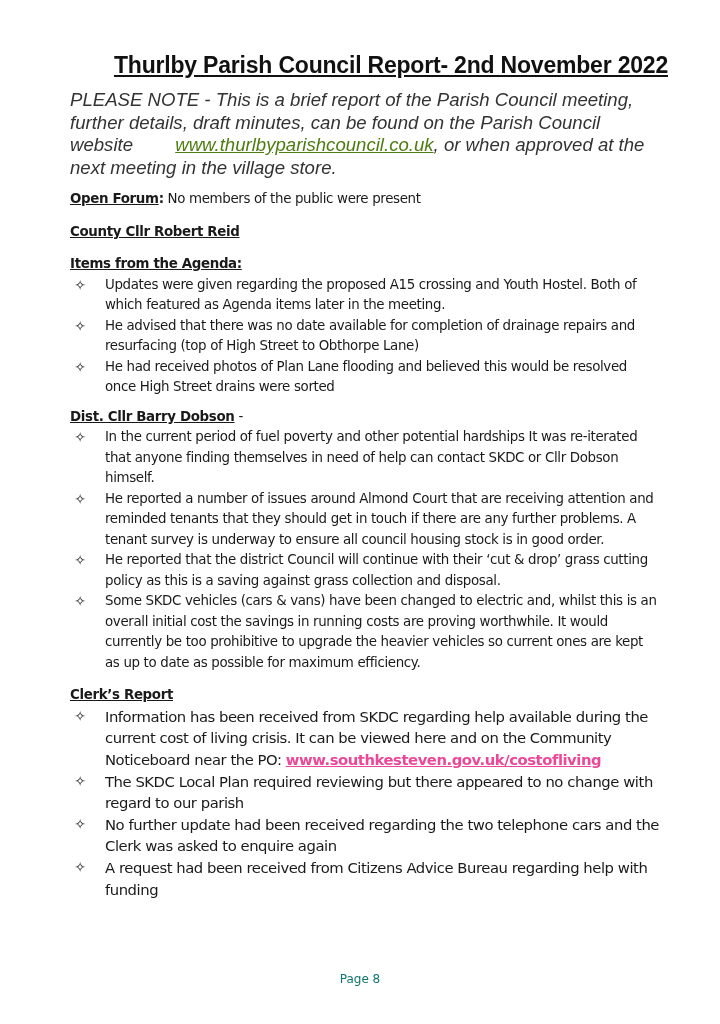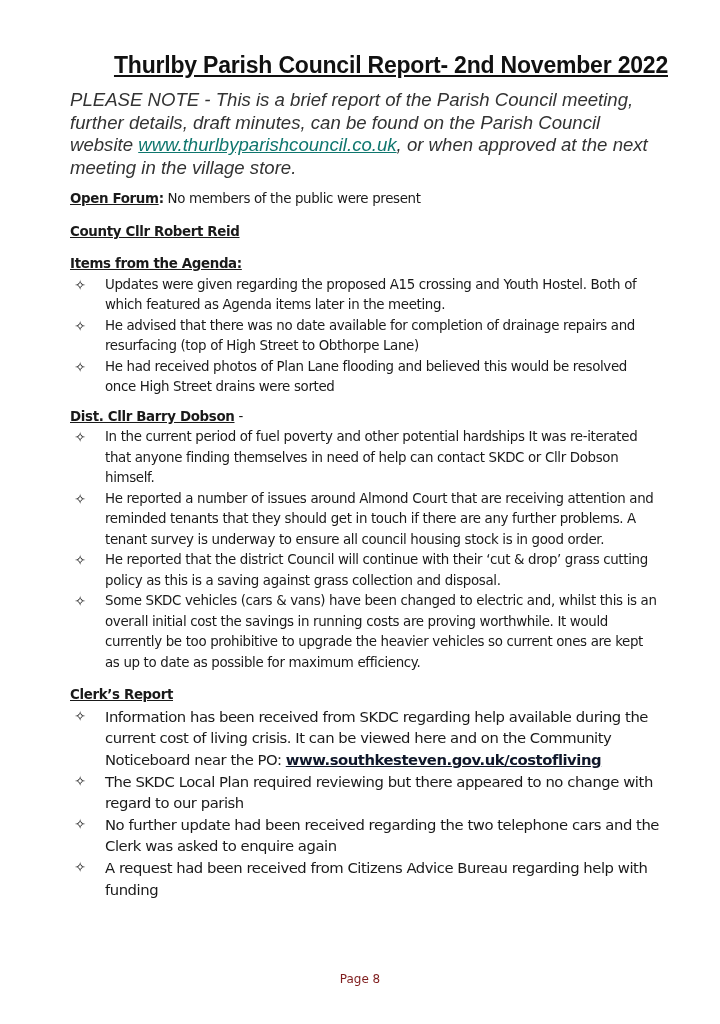--- a/index.html
+++ b/index.html
@@ -1,29 +1,29 @@
 <!DOCTYPE html>
 <html><head>
 <meta charset="utf-8">
 <style>
   html, body { margin: 0; padding: 0; background: #ffffff; }
   body { width: 720px; height: 1024px; position: relative; overflow: hidden; color: #1a1a1a; }
   .page { position: absolute; left: 70px; top: 52px; width: 590px; }
   .title { font-family: "Liberation Sans", sans-serif; font-weight: bold; font-size: 23px; text-decoration: underline; text-align: right; margin: 0 0 10px -8px; width: 606px; letter-spacing: -0.2px; color: #111; }
   .note { font-family: "Liberation Sans", sans-serif; font-style: italic; font-size: 18.6px; line-height: 22.6px; color: #333; margin: 0 0 10px 0; }
-  .note a { color: #0f766e; text-decoration: underline; }
+  .note a { color: #4d7c0f; text-decoration: underline; margin-left: 37px; }
   .body-text { font-family: "DejaVu Sans", sans-serif; font-size: 13.4px; line-height: 20.5px; letter-spacing: -0.35px; }
   .para { margin: 0 0 9px 0; }
   .hdr { font-weight: bold; text-decoration: underline; margin-top: 12px; }
   ul.diamonds { list-style: none; margin: 0 0 9px 0; padding: 0; }
   ul.diamonds li { position: relative; padding-left: 35px; }
   .diamond { position: absolute; left: 0; top: 0; font-size: 14px; width: 20px; text-align: center; color: #222; }
   .clerk { font-size: 14.8px; line-height: 21.6px; letter-spacing: -0.45px; }
-  .clerk a { color: #0f172a; font-weight: bold; text-decoration: underline; }
-  .footer { position: absolute; top: 972px; left: 0; width: 720px; text-align: center; font-family: "DejaVu Sans", sans-serif; font-size: 12px; color: #7f1d1d; }
+  .clerk a { color: #ec4899; font-weight: bold; text-decoration: underline; }
+  .footer { position: absolute; top: 972px; left: 0; width: 720px; text-align: center; font-family: "DejaVu Sans", sans-serif; font-size: 12px; color: #0f766e; }
 </style>
 </head>
 <body>
 
 <div class="page">
   <h1 class="title">Thurlby Parish Council Report- 2nd November 2022</h1>
 
   <p class="note"><span>PLEASE NOTE - This is a brief report of the Parish Council meeting, further details, draft minutes, can be found on the Parish Council website </span><a>www.thurlbyparishcouncil.co.uk</a><span>, or when approved at the next meeting in the village store.</span></p>
 
   <div class="body-text">

